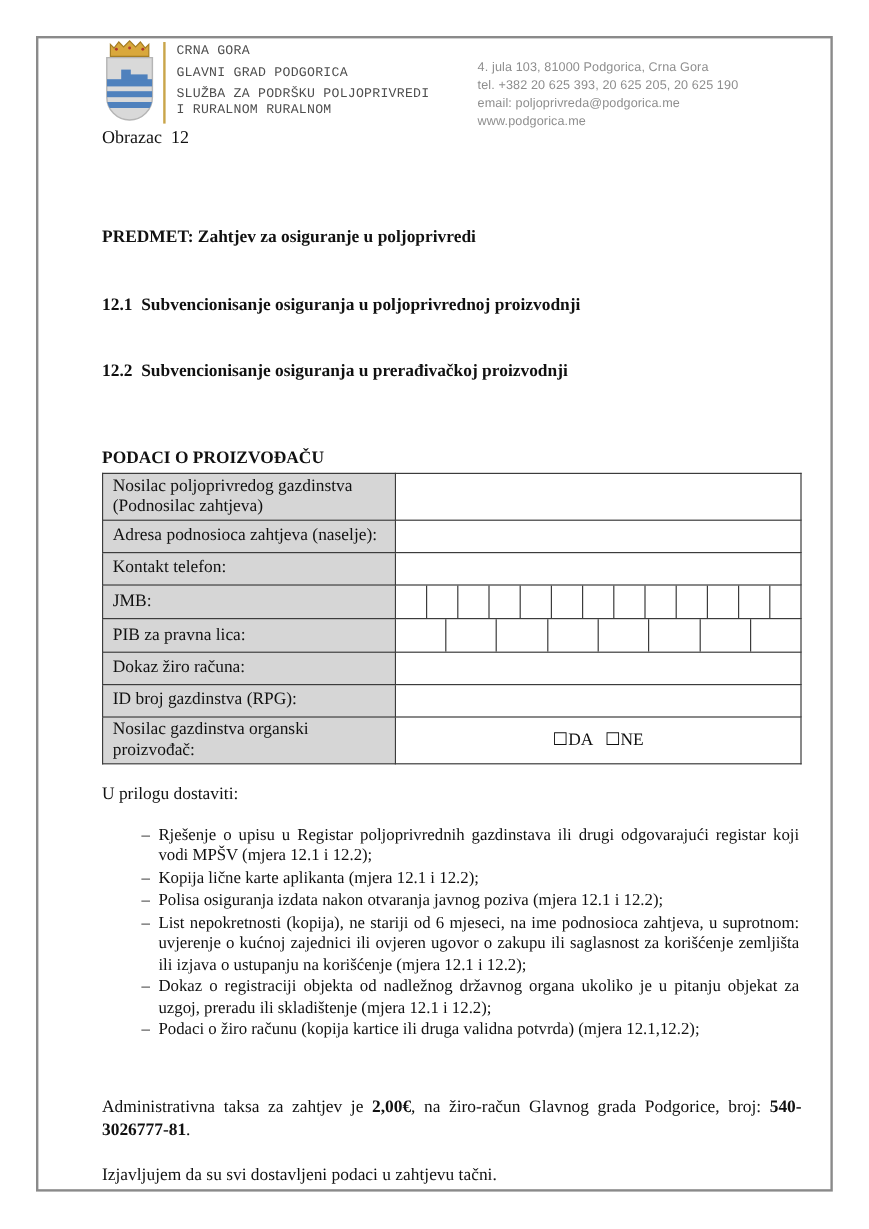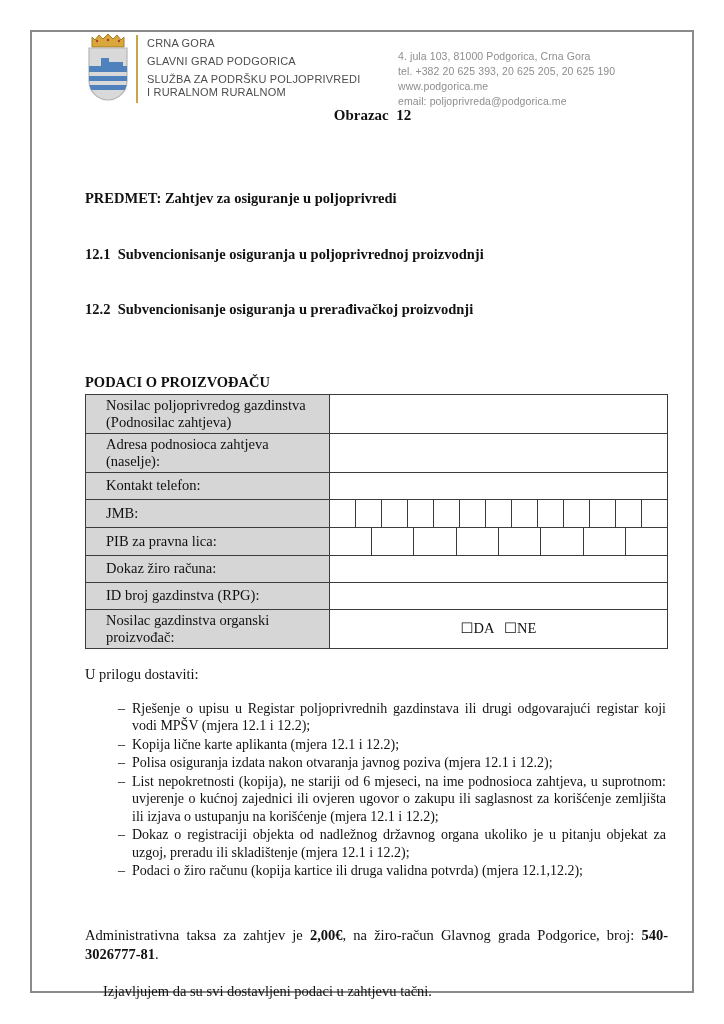--- a/index.html
+++ b/index.html
@@ -15,56 +15,56 @@
   .frame{position:absolute;left:30px;top:30px;width:664px;height:963px;
     border:2px solid var(--page-border);pointer-events:none;}
   .content{position:absolute;left:85px;top:33px;width:583px;}
 
   
   .header{display:flex;align-items:flex-start;position:relative;height:72px;}
   .logo{width:46px;height:70px;flex:0 0 46px;}
   .gold-rule{width:2px;height:68px;background:var(--divider-gold);margin:2px 0 0 5px;flex:0 0 2px;}
   .org{margin-left:9px;font-family:"Liberation Sans",sans-serif;font-size:11px;
     color:var(--header-text);padding-top:4px;letter-spacing:.2px;}
-  .org div{margin-bottom:5px;line-height:13px;}
+  .org div{margin-bottom:5px;line-height:13px;font-family:Liberation Mono, monospace;}
   .org .two-line{margin-bottom:0;}
   .contact{position:absolute;left:313px;top:16px;font-family:"Liberation Sans",sans-serif;
     font-size:10.5px;color:var(--contact-text);line-height:15px;letter-spacing:.1px;}
-  .form-label{margin-top:2px;text-align:center;padding-right:8px;font-weight:bold;
+  .form-label{margin-top:2px;text-align:left;padding-right:8px;font-weight:normal;
     font-size:15px;line-height:17px;white-space:pre;}
 
   
   .subject{margin-top:28px;font-weight:bold;font-size:14.5px;line-height:18.5px;white-space:pre;}
   .section-title{margin-top:17px;font-weight:bold;font-size:14.5px;line-height:18px;}
 
   
   table.producer{margin-top:3px;width:583px;border-collapse:collapse;table-layout:fixed;}
   table.producer td{border:1.4px solid var(--table-border);font-size:14.5px;vertical-align:middle;}
-  td.lbl{width:228px;background:var(--table-label-bg);padding:2px 20px;line-height:17px;}
+  td.lbl{width:228px;background:var(--table-label-bg);padding:2px 8px;line-height:17px;}
   td.val{width:316px;background:#fff;}
   tr.tall td{height:39px;}
   tr.std td{height:27px;}
   td.boxes-cell{padding:0;}
   .boxes{display:flex;width:100%;height:27px;}
   .digit-box{flex:1;height:100%;}
   .digit-box + .digit-box{border-left:1.4px solid var(--table-border);}
   td.center{text-align:center;}
   .chk{display:inline-block;margin:8px 3px;}
 
   
   .attach-intro{margin-top:16px;font-size:14.5px;line-height:19px;}
   .attach-list{margin-top:16px;margin-left:33px;list-style:none;}
   .attach-list li{display:flex;font-size:14px;line-height:17.5px;margin-bottom:1px;}
   .dash{flex:0 0 14px;}
   .li-text{flex:1;text-align:justify;padding-right:2px;}
 
   
   .tax{margin-top:46px;font-size:14.5px;line-height:19px;text-align:justify;}
   .tax b{font-weight:bold;}
-  .declaration{margin-top:18px;font-size:14.5px;line-height:19px;margin-left:18px;}
+  .declaration{margin-top:18px;font-size:14.5px;line-height:19px;}
 </style>
 </head>
 <body>
 
 <div class="page">
   <div class="frame"></div>
   <div class="content">
 
     <div class="header">
       <svg class="logo" viewBox="0 0 46 70">
@@ -89,22 +89,22 @@
       <div class="gold-rule"></div>
       <div class="org">
         <div>CRNA GORA</div>
         <div>GLAVNI GRAD PODGORICA</div>
         <div class="two-line">SLUŽBA ZA PODRŠKU POLJOPRIVREDI</div>
         <div class="two-line">I RURALNOM RURALNOM</div>
       </div>
       <div class="contact">
         <div>4. jula 103, 81000 Podgorica, Crna Gora</div>
         <div>tel. +382 20 625 393, 20 625 205, 20 625 190</div>
+        <div>email: poljoprivreda@podgorica.me</div>
         <div>www.podgorica.me</div>
-        <div>email: poljoprivreda@podgorica.me</div>
       </div>
     </div>
 
     <div class="form-label">Obrazac  12</div>
 
     <div class="subject">
       <div>PREDMET: Zahtjev za osiguranje u poljoprivredi</div>
       <div>12.1  Subvencionisanje osiguranja u poljoprivrednoj proizvodnji</div>
       <div>12.2  Subvencionisanje osiguranja u prerađivačkoj proizvodnji</div>
     </div>

